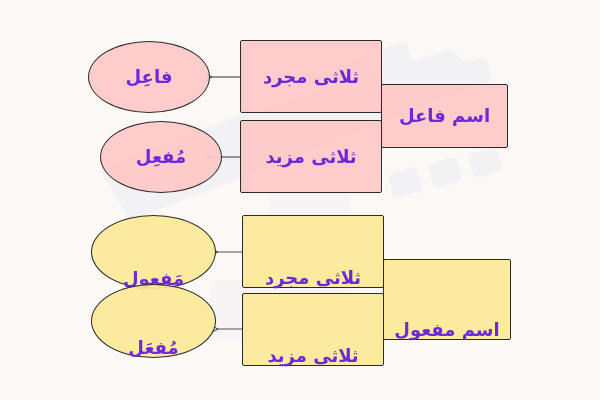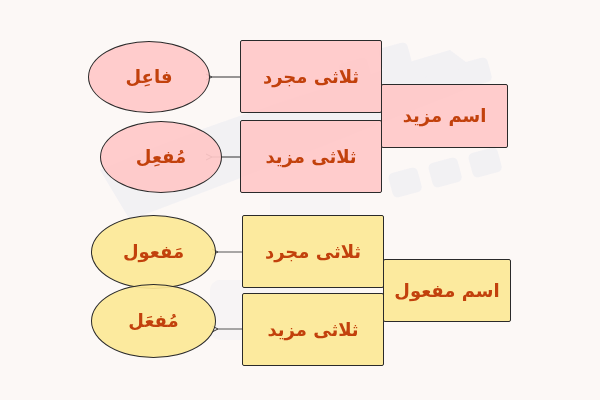--- a/index.html
+++ b/index.html
@@ -22,32 +22,32 @@
       height: 360px;
       pointer-events: none;
     }
     .node {
       position: absolute;
       box-sizing: border-box;
       border: 1.2px solid #2a2a2a;
       display: flex;
       align-items: center;
       justify-content: center;
-      color: #c2410c;
+      color: #6d28d9;
       font-weight: bold;
       direction: rtl;
     }
     .rect {
       border-radius: 2px;
     }
     .ellipse {
       border-radius: 50%;
     }
     .pink { background: rgba(255, 200, 200, 0.92); }
-    .yellow { background: rgba(252, 232, 150, 0.92); }
+    .yellow { background: rgba(252, 232, 150, 0.92); align-items: flex-end; }
     .label { font-size: 18px; line-height: 1; }
     .label-big { font-size: 18px; line-height: 1; }
     svg.connectors {
       position: absolute;
       left: 0;
       top: 0;
       width: 600px;
       height: 400px;
       pointer-events: none;
     }
@@ -88,30 +88,30 @@
 <div class="node ellipse pink" style="left:100px; top:121px; width:122px; height:72px;">
   <span class="label">مُفعِل</span>
 </div>
 <div class="node rect pink" style="left:240px; top:40px; width:142px; height:73px;">
   <span class="label">ثلاثی مجرد</span>
 </div>
 <div class="node rect pink" style="left:240px; top:120px; width:142px; height:73px;">
   <span class="label">ثلاثی مزید</span>
 </div>
 <div class="node rect pink" style="left:381px; top:84px; width:127px; height:64px;">
-  <span class="label-big">اسم مزید</span>
+  <span class="label-big">اسم فاعل</span>
 </div>
 
 <div class="node ellipse yellow" style="left:91px; top:215px; width:125px; height:74px;">
   <span class="label">مَفعول</span>
 </div>
 <div class="node ellipse yellow" style="left:91px; top:284px; width:125px; height:74px;">
   <span class="label">مُفعَل</span>
 </div>
 <div class="node rect yellow" style="left:242px; top:215px; width:142px; height:73px;">
   <span class="label">ثلاثی مجرد</span>
 </div>
 <div class="node rect yellow" style="left:242px; top:293px; width:142px; height:73px;">
   <span class="label">ثلاثی مزید</span>
 </div>
-<div class="node rect yellow" style="left:383px; top:259px; width:128px; height:63px;">
+<div class="node rect yellow" style="left:383px; top:259px; width:128px; height:81px;">
   <span class="label-big">اسم مفعول</span>
 </div>
 
 </body></html>

